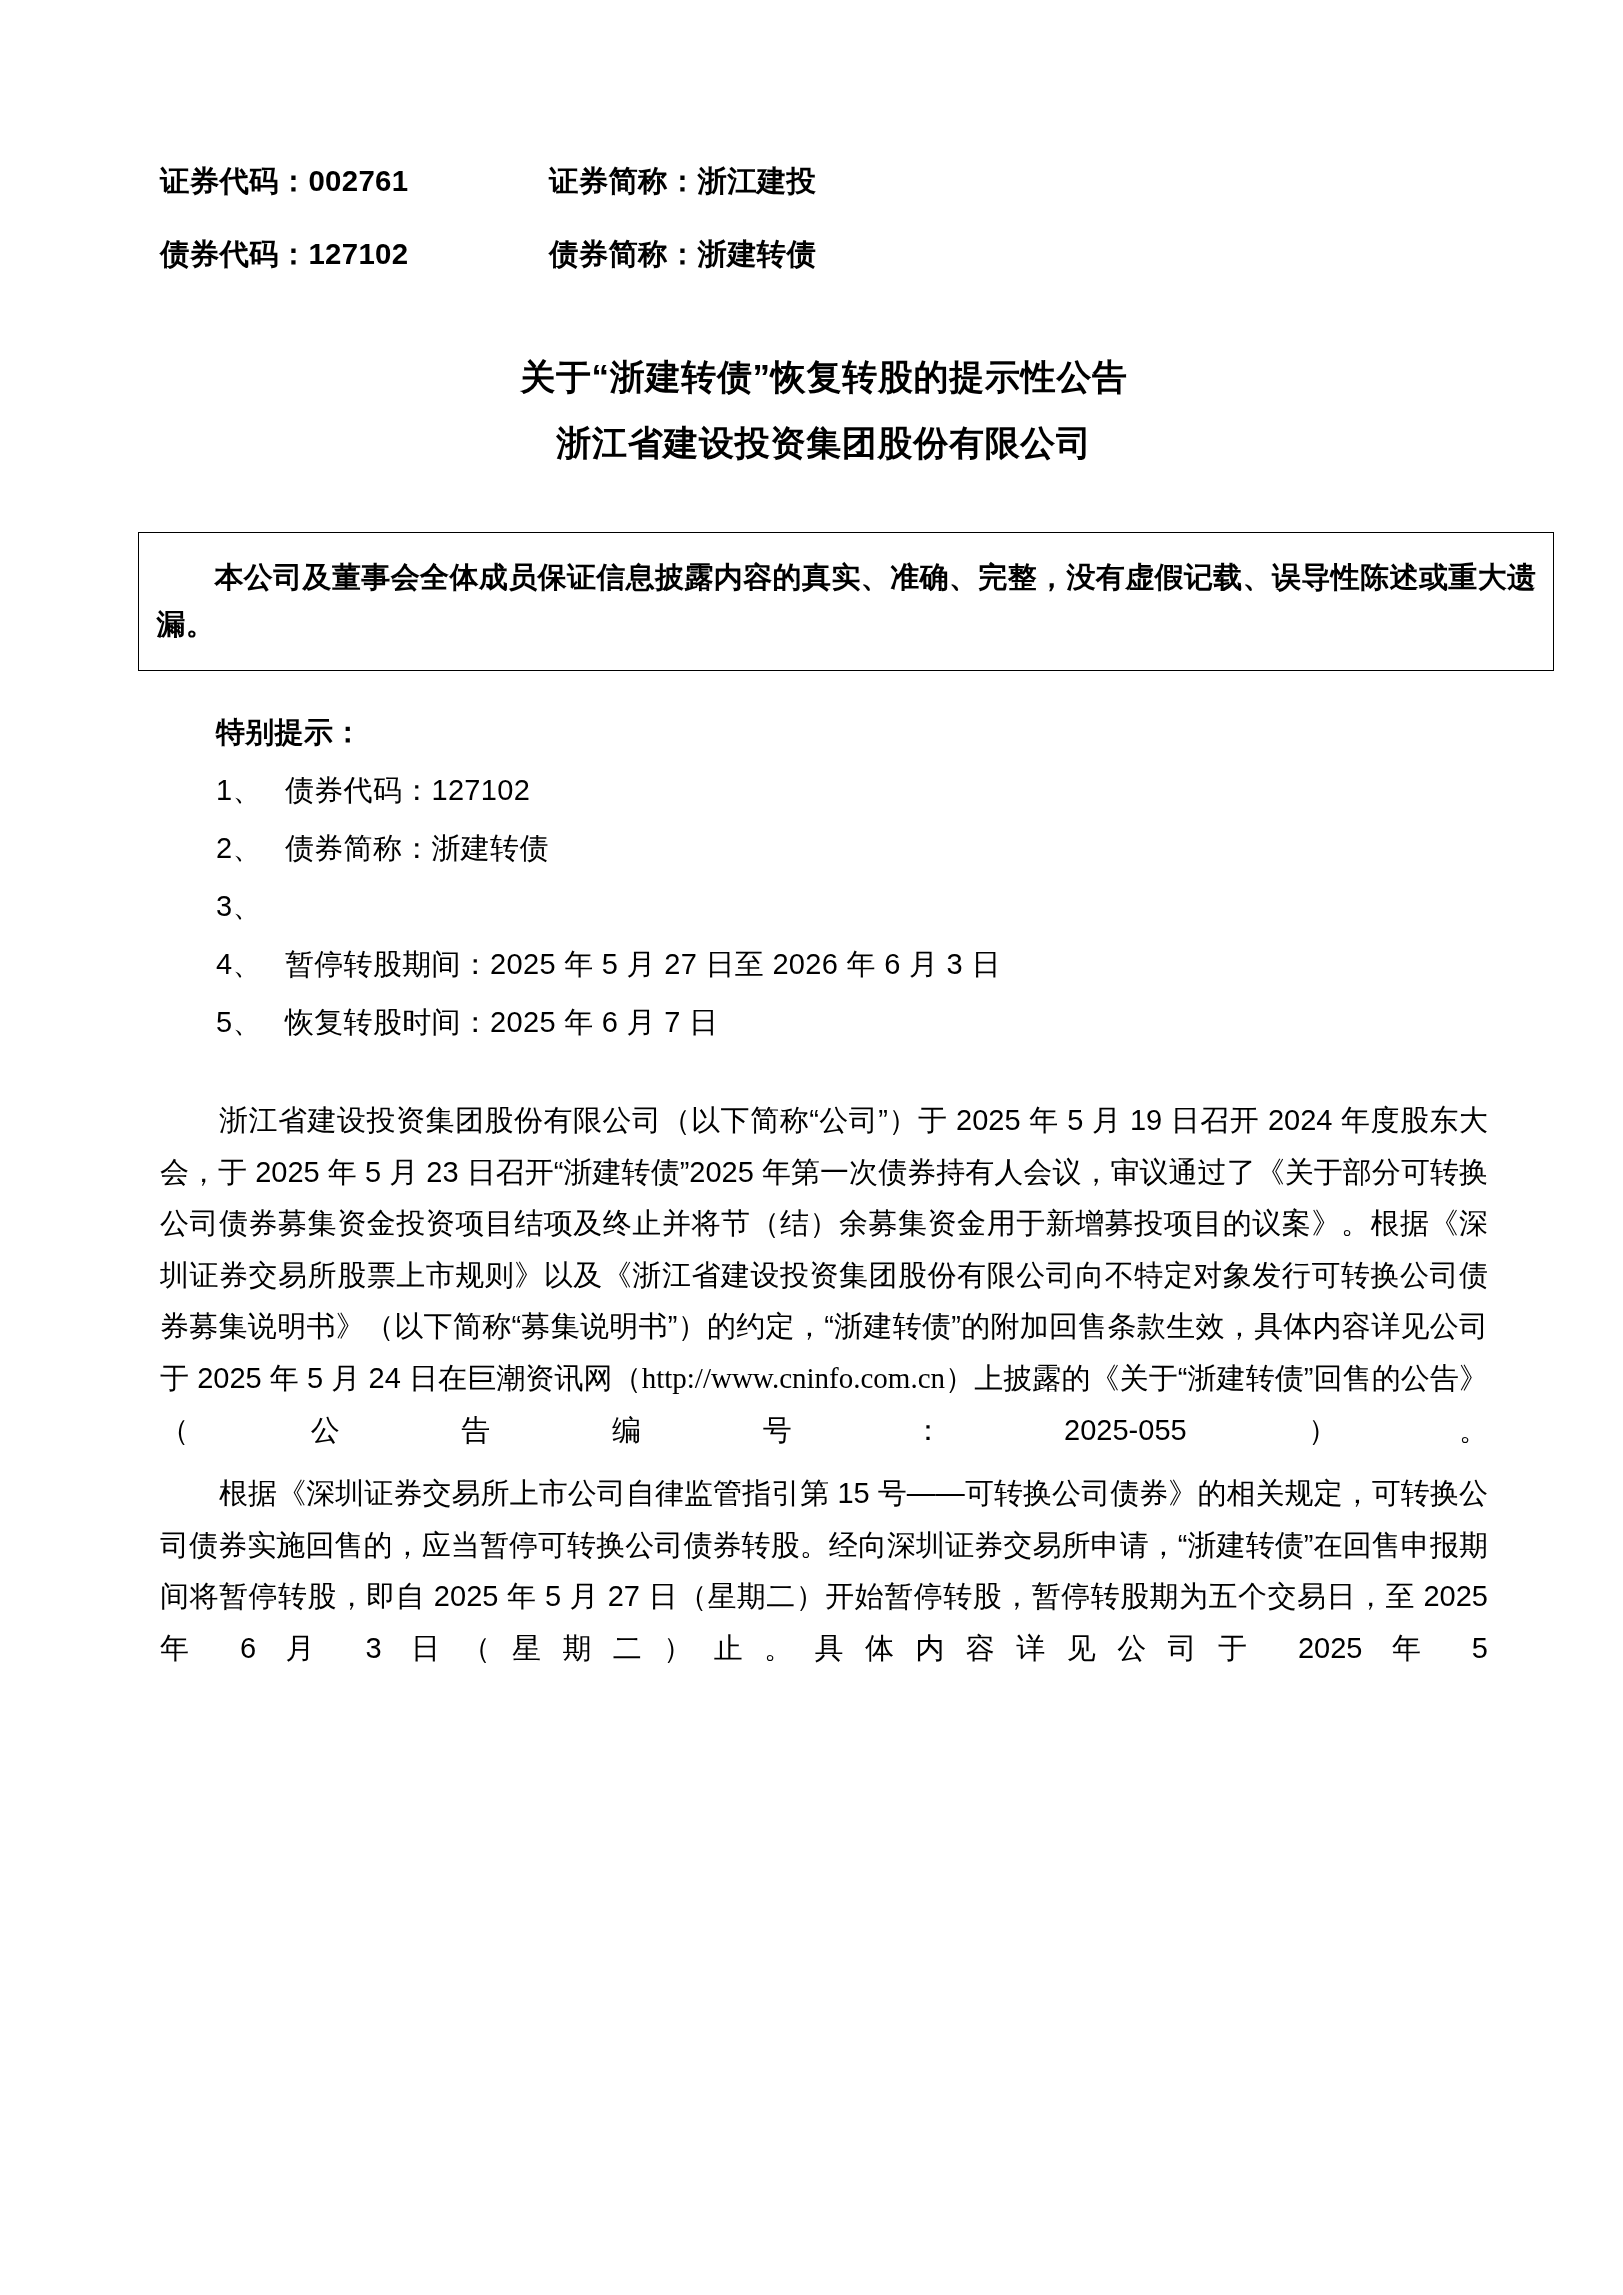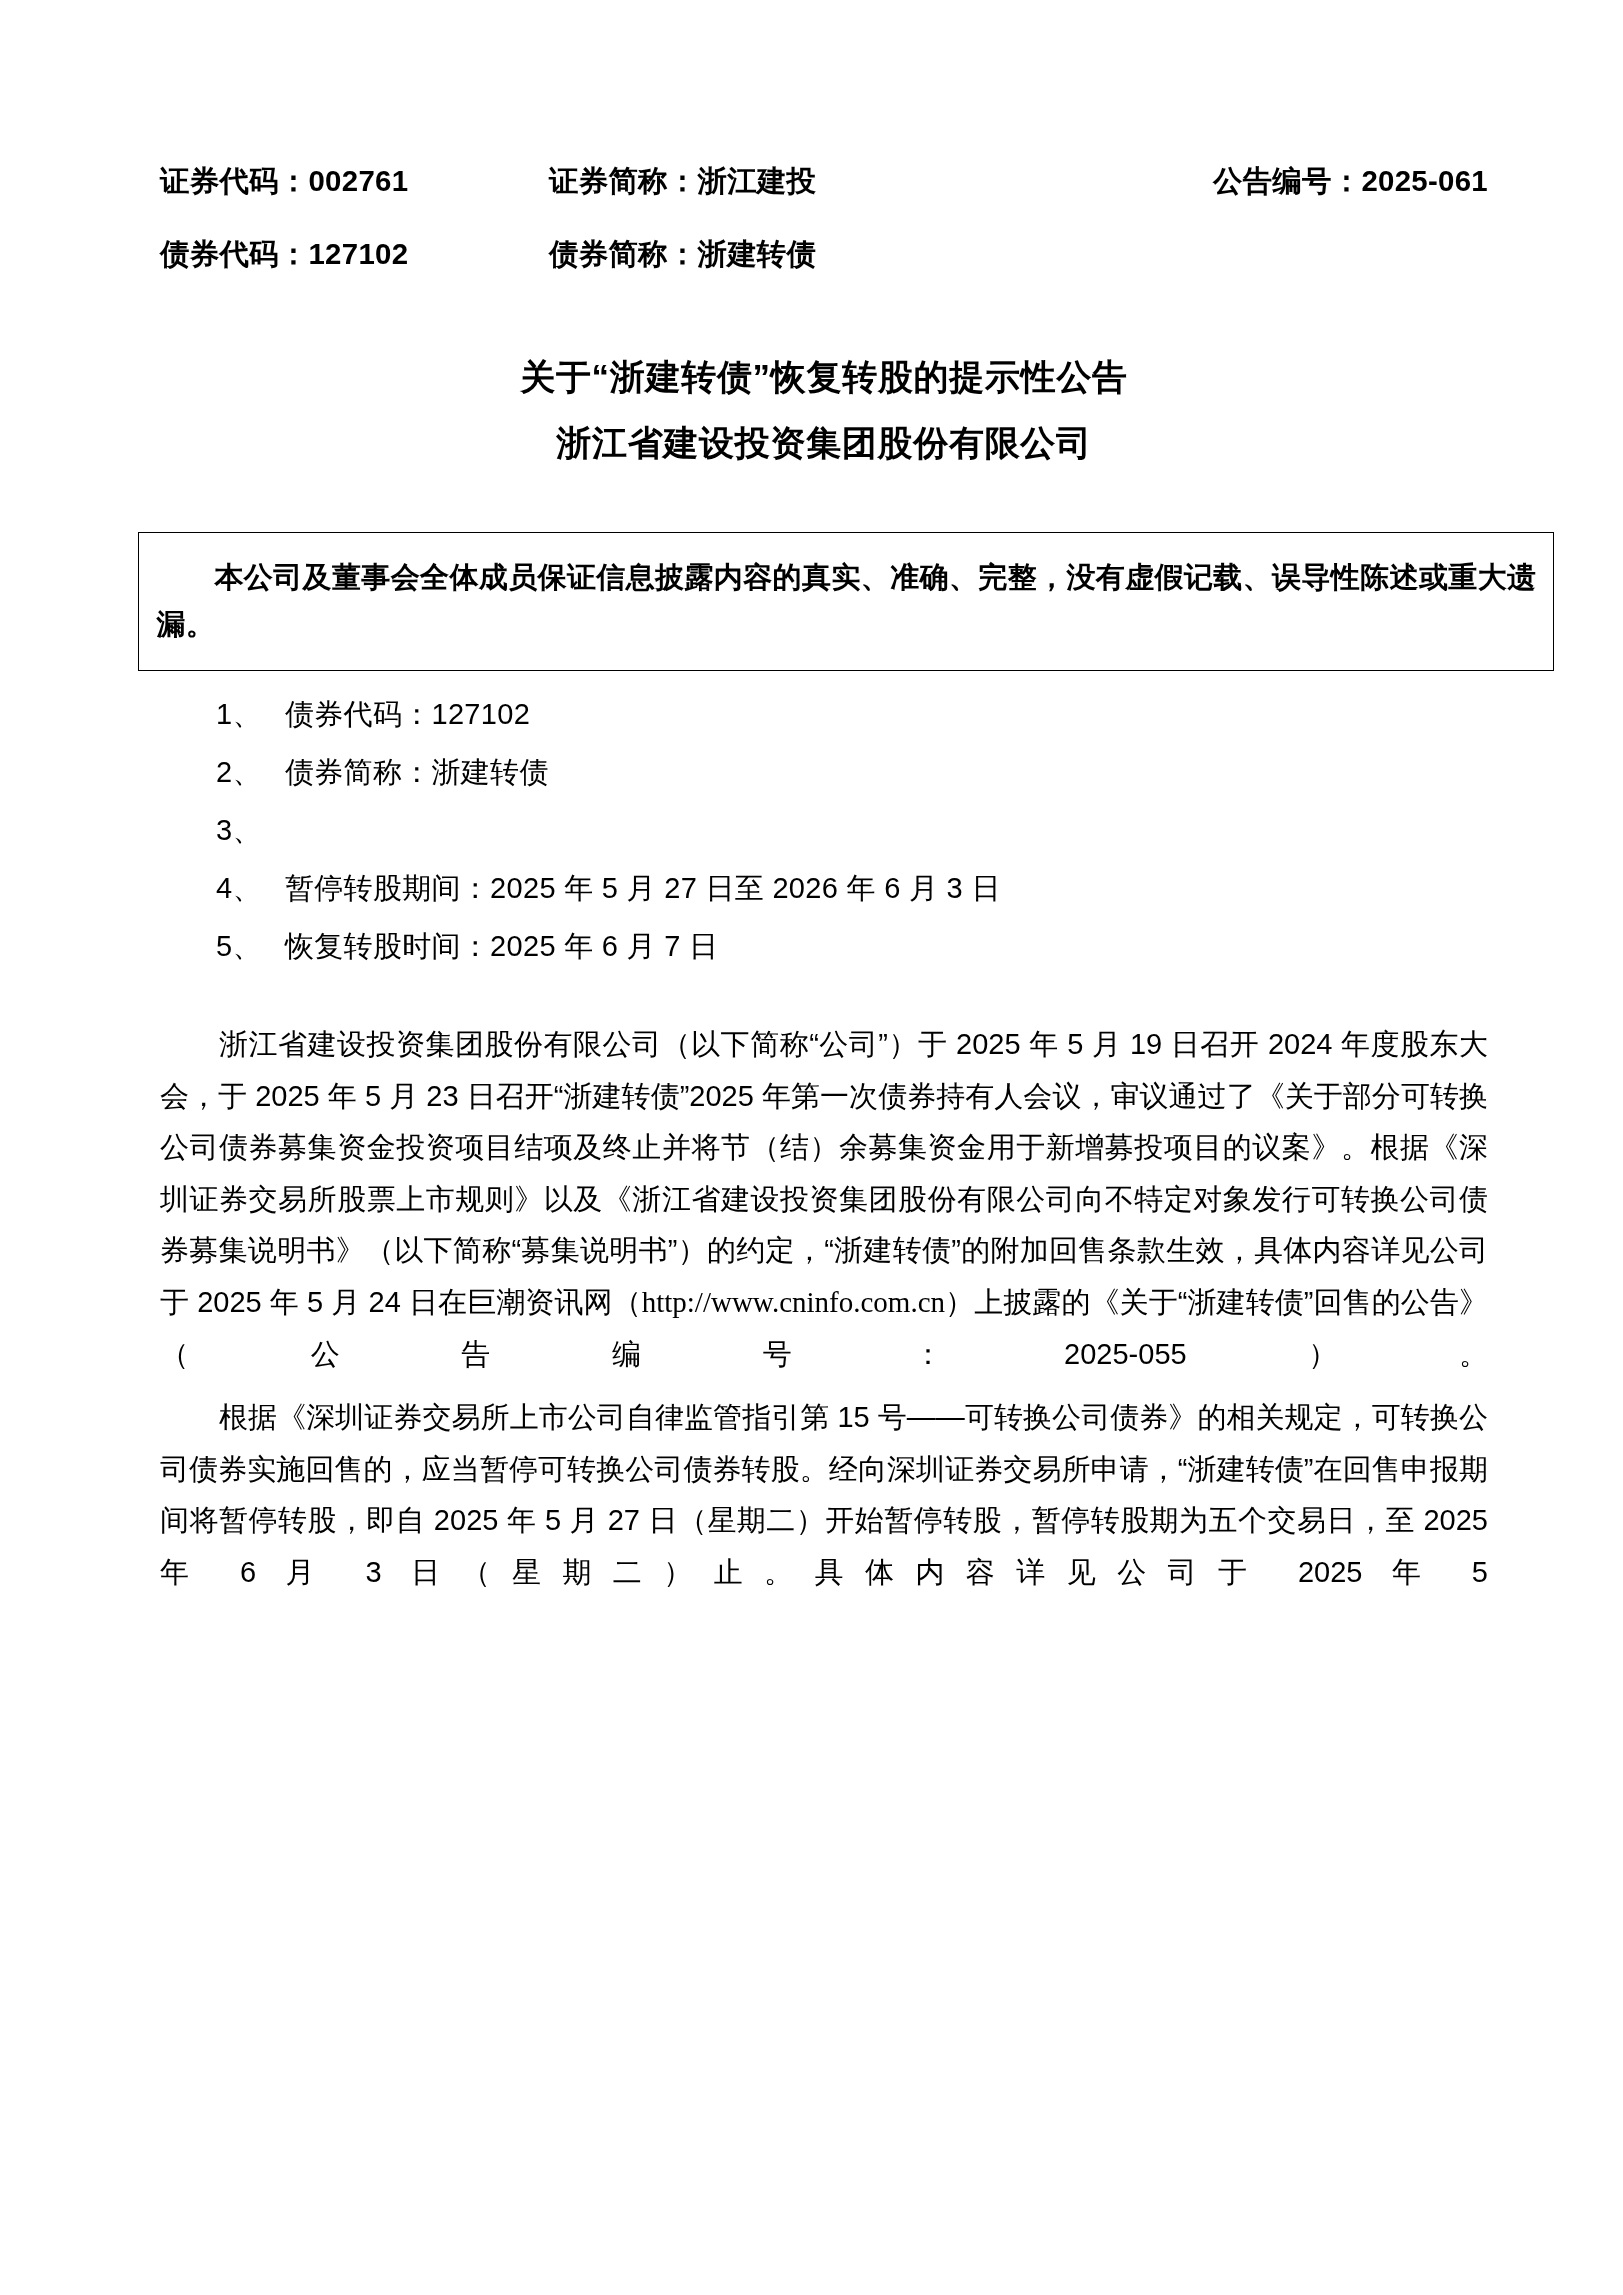--- a/index.html
+++ b/index.html
@@ -119,38 +119,38 @@
 </style>
 </head>
 <body>
 
 <div class="page">
   <div class="content">
 
     <div class="hdr-row hdr-row-1">
       <span class="hdr-cell-1">证券代码：002761</span>
       <span class="hdr-cell-2">证券简称：浙江建投</span>
-      <span class="hdr-cell-3">公告编号：2025-061</span>
     </div>
 
     <div class="hdr-row hdr-row-2">
       <span class="hdr-cell-1">债券代码：127102</span>
       <span class="hdr-cell-2">债券简称：浙建转债</span>
       <span class="hdr-cell-3"></span>
     </div>
 
     <div class="title-block">
       <div class="title-line">关于“浙建转债”恢复转股的提示性公告</div>
       <div class="title-line">浙江省建设投资集团股份有限公司</div>
     </div>
 
     <div class="disclaimer-box">
       <div class="disclaimer-text">本公司及董事会全体成员保证信息披露内容的真实、准确、完整，没有虚假记载、误导性陈述或重大遗漏。</div>
     </div>
 
+    <div class="notice-title">特别提示：</div>
 
     <ul class="notice-list">
       <li class="notice-item">
         <span class="notice-num">1、</span>
         <span class="notice-body">债券代码：127102</span>
       </li>
       <li class="notice-item">
         <span class="notice-num">2、</span>
         <span class="notice-body">债券简称：浙建转债</span>
       </li>

